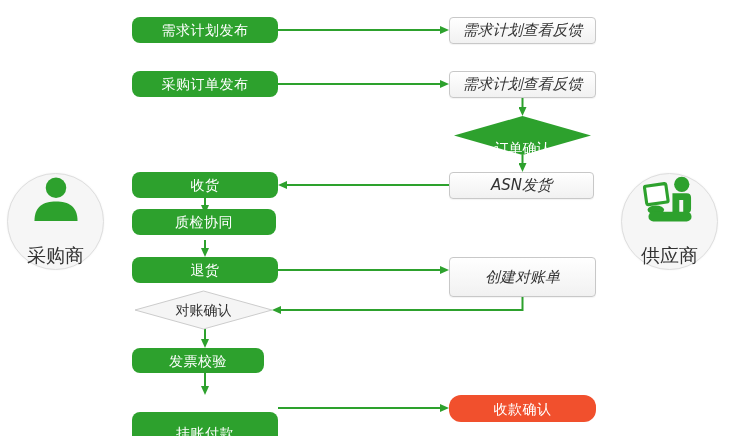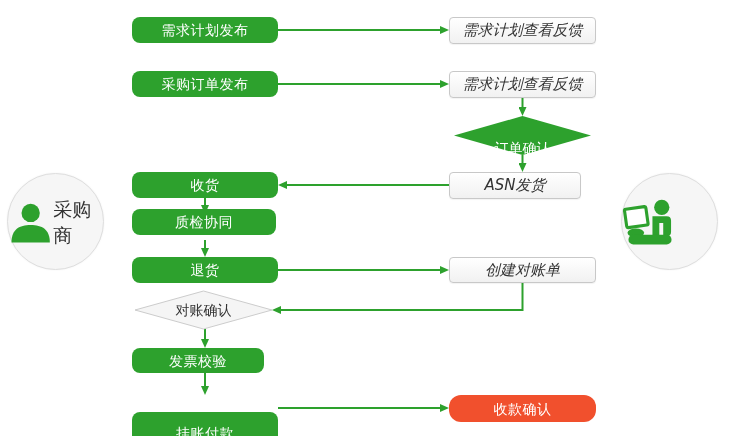--- a/index.html
+++ b/index.html
@@ -33,21 +33,21 @@
   .diamond{background:transparent;}
   .diamond svg{position:absolute;inset:0;width:100%;height:100%;overflow:visible;}
   .green-diamond polygon{fill:var(--green);}
   .light-diamond polygon{fill:var(--diamond-fill);stroke:var(--diamond-border);stroke-width:1;}
   .green-diamond .dlabel{color:#ffffff;margin-top:24px;}
   .light-diamond .dlabel{color:var(--white-box-text);}
   .dlabel{position:relative;font-size:14px;}
 
   .actor{position:absolute;width:97px;height:97px;border-radius:50%;
          background:var(--circle-fill);border:1px solid var(--circle-border);
-         display:flex;flex-direction:row;align-items:center;justify-content:space-between;
+         display:flex;flex-direction:column;align-items:center;justify-content:space-between;
          box-shadow:0 0 2px rgba(0,0,0,0.06);}
   .actor .icon{display:block;margin-top:2px;}
   .actor .icon path,.actor .icon circle,.actor .icon rect.gfill,.actor .icon ellipse{fill:var(--green);}
   .actor-label{font-size:19px;color:var(--actor-text);margin-top:2px;}
 </style>
 </head>
 <body>
 
 <div class="canvas">
 
@@ -74,22 +74,22 @@
   <div class="node green-box" style="left:132px;top:17px;width:146px;height:26px">需求计划发布</div>
   <div class="node green-box" style="left:132px;top:71px;width:146px;height:26px">采购订单发布</div>
   <div class="node green-box" style="left:132px;top:172px;width:146px;height:26px">收货</div>
   <div class="node green-box" style="left:132px;top:209px;width:144px;height:26px">质检协同</div>
   <div class="node green-box" style="left:132px;top:257px;width:146px;height:26px">退货</div>
   <div class="node green-box" style="left:132px;top:348px;width:132px;height:25px">发票校验</div>
   <div class="node green-box" style="left:132px;top:412px;width:146px;height:42px">挂账付款</div>
 
   <div class="node white-box" style="left:449px;top:17px;width:147px;height:27px">需求计划查看反馈</div>
   <div class="node white-box" style="left:449px;top:71px;width:147px;height:27px">需求计划查看反馈</div>
-  <div class="node white-box" style="left:449px;top:172px;width:132px;height:27px">ASN发货</div>
-  <div class="node white-box" style="left:449px;top:257px;width:147px;height:26px">创建对账单</div>
+  <div class="node white-box" style="left:449px;top:172px;width:145px;height:27px">ASN发货</div>
+  <div class="node white-box" style="left:449px;top:257px;width:147px;height:40px">创建对账单</div>
   <div class="node red-box" style="left:449px;top:395px;width:147px;height:27px">收款确认</div>
 
   <div class="node diamond green-diamond" style="left:454px;top:116px;width:137px;height:39px">
     <svg viewBox="0 0 100 100" preserveAspectRatio="none">
       <polygon points="50,0 100,50 50,100 0,50" vector-effect="non-scaling-stroke"></polygon>
     </svg>
     <span class="dlabel">订单确认</span>
   </div>
 
   <div class="node diamond light-diamond" style="left:135px;top:291px;width:137px;height:38px">
@@ -108,15 +108,16 @@
   </div>
 
   <div class="actor" style="left:621px;top:173px">
     <svg class="icon" width="56" height="47" viewBox="0 0 56 48" aria-hidden="true">
       <rect x="3" y="9" width="22" height="19" rx="1.5" transform="rotate(-8 14 18.5)" fill="#ffffff" stroke="var(--green)" stroke-width="3.2"></rect>
       <circle cx="40" cy="8.5" r="7.8"></circle>
       <path d="M30.5 17.5 H45 Q49.5 17.5 49.5 22 V33.5 Q49.5 38 45.5 38 H41.5 V24.5 H37.5 V38 H30.5 Z"></path>
       <ellipse cx="13.5" cy="34.5" rx="8.5" ry="4.5"></ellipse>
       <rect class="gfill" x="6" y="36.5" width="44" height="10" rx="5"></rect>
     </svg>
+    <span class="actor-label">供应商</span>
   </div>
 
 </div>
 
 </body></html>

